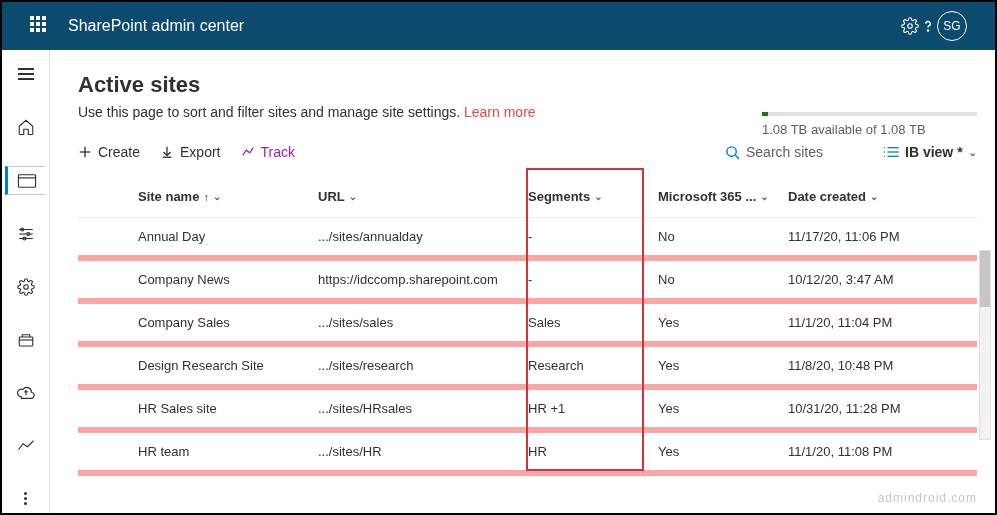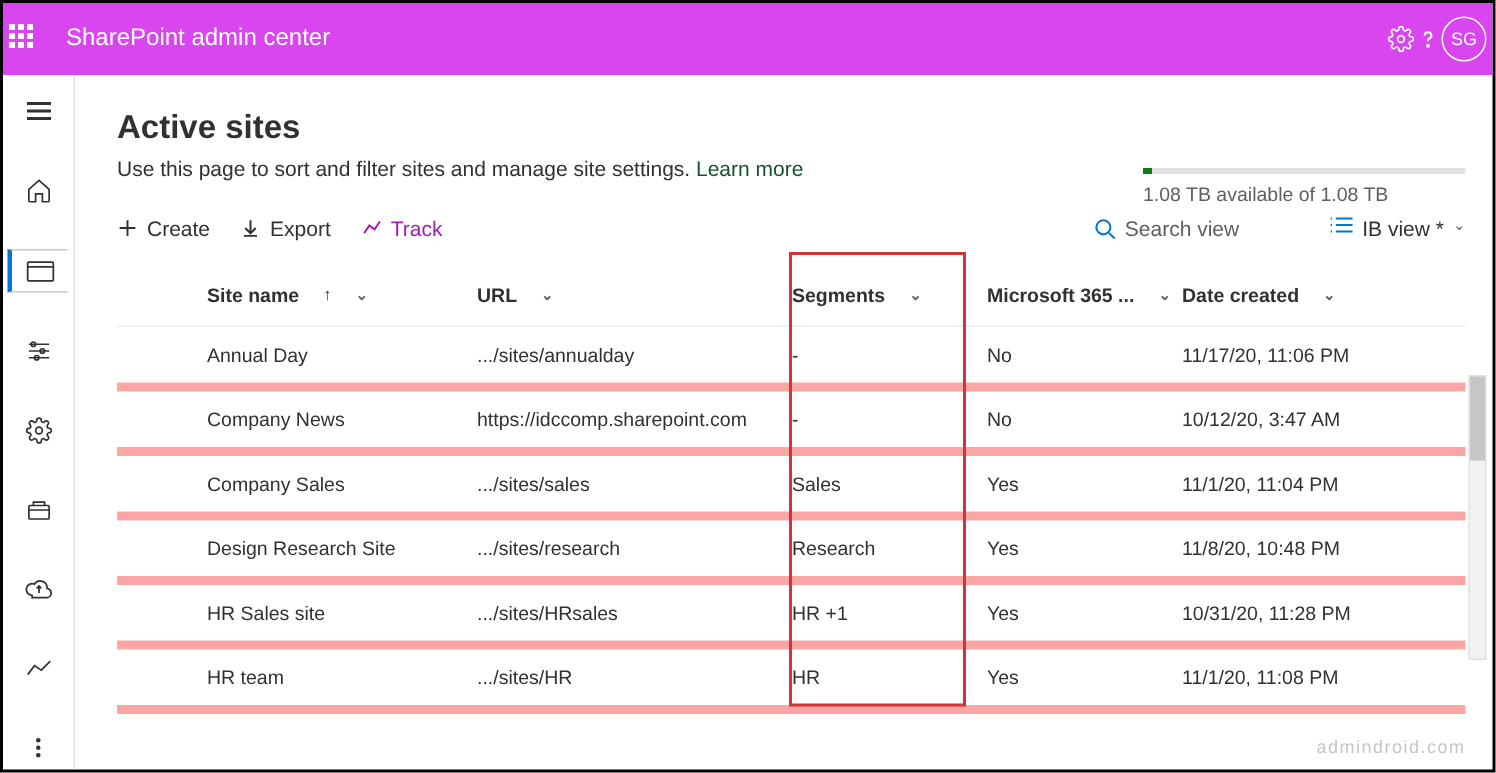--- a/index.html
+++ b/index.html
@@ -1,57 +1,57 @@
 <!DOCTYPE html>
 <html><head>
 <meta charset="utf-8">
 <style>
 * { margin: 0; padding: 0; box-sizing: border-box; font-family: 'Segoe UI', -apple-system, sans-serif; }
 body { width: 997px; height: 515px; border: 2px solid #000; overflow: hidden; background: #fff; position: relative; }
 
-.header { background: #d946ef; height: 48px; display: flex; align-items: center; padding: 0 4px; color: #fff; }
+.header { background: #0c4a6e; height: 48px; display: flex; align-items: center; padding: 0 28px; color: #fff; }
 .waffle { width: 20px; height: 20px; display: grid; grid-template-columns: repeat(3,4px); grid-template-rows: repeat(3,4px); gap: 2px; cursor: pointer; margin-right: 18px; }
 .waffle span { background: #fff; }
 .brand { font-size: 16px; font-weight: 500; flex: 1; }
 .hdr-right { display: flex; align-items: center; }
 .hdr-icon { cursor: pointer; stroke: #fff; fill: none; }
 .avatar { width: 30px; height: 30px; border: 1px solid #fff; border-radius: 50%; display: flex; align-items: center; justify-content: center; font-size: 12px; cursor: pointer; }
 
 .body { display: flex; height: calc(100% - 48px); }
 .rail { width: 48px; border-right: 1px solid #e1e1e1; display: flex; flex-direction: column; align-items: center; padding-top: 10px; gap: 24px; }
 .rail-item { width: 40px; height: 32px; display: flex; align-items: center; justify-content: center; cursor: pointer; color: #323130; }
 .rail-item.active { border-left: 3px solid #0078d4; border-top: 1px solid #c8c8c8; border-bottom: 1px solid #c8c8c8; margin-left: -1px; padding-left: 0; }
 .ham { display: flex; flex-direction: column; gap: 3px; }
 .ham span { width: 16px; height: 2px; background: #323130; }
 .dots-v { display:flex; flex-direction:column; gap:2px;}
 .dots-v span { width:3px; height:3px; background:#323130; border-radius:50%;}
 
 .main { flex: 1; padding: 22px 18px 0 28px; position: relative; overflow: hidden; }
 .title { font-size: 22px; font-weight: 600; color: #323130; margin-bottom: 6px; }
 .subtitle { font-size: 14px; color: #323130; margin-bottom: 24px; }
-.link { color: #14532d; cursor: pointer; }
+.link { color: #ef4444; cursor: pointer; }
 
 .storage { position: absolute; right: 18px; top: 62px; width: 215px; }
 .storage-bar { height: 4px; background: #e1e1e1; margin-bottom: 6px; }
 .storage-fill { height: 4px; width: 3%; background: #107c10; }
 .storage-txt { font-size: 13px; color: #605e5c; }
 
 .toolbar { display: flex; align-items: center; gap: 20px; font-size: 14px; color: #323130; margin-bottom: 16px; }
 .tbtn { display: flex; align-items: center; gap: 6px; cursor: pointer; }
 .tbtn.disabled { color: #a21caf; cursor: default; }
 .tbtn svg { stroke: currentColor; fill: none; }
 .spacer { flex: 1; }
 .search { display:flex; align-items:center; gap:6px; color:#605e5c; cursor:text; }
-.view { display:flex; align-items:flex-start; gap:6px; cursor:pointer; font-weight:400; margin-left:40px;}
+.view { display:flex; align-items:center; gap:6px; cursor:pointer; font-weight:700; margin-left:40px;}
 .view svg { stroke:#0078d4; }
 
 .table-wrap { position: relative; }
 .thead, .trow { display: grid; grid-template-columns: 60px 180px 210px 130px 130px 170px; align-items: center; font-size: 13px; }
 .thead { color: #323130; height: 42px; border-bottom: 1px solid #edebe9; }
-.th { display: flex; align-items: center; gap: 16px; cursor: pointer; font-weight: 600; }
+.th { display: flex; align-items: center; gap: 4px; cursor: pointer; font-weight: 600; }
 .chev { font-size: 10px; color: #605e5c; }
 .sort-arrow { font-size: 11px; }
 .trow { height: 43px; border-bottom: 6px solid #fca5a5; color: #323130; }
 .trow .cell-site { cursor: pointer; }
 .highlight-box { position: absolute; border: 2px solid #d13438; pointer-events: none; left: 448px; top: -8px; width: 118px; height: 303px; }
 
 .scrollbar { position:absolute; right:4px; top:200px; width:12px; height:190px; background:#f3f2f1; border:1px solid #e1e1e1; }
 .thumb { width:100%; height:56px; background:#c8c6c4; }
 .watermark { position:absolute; right:18px; bottom:8px; font-size:12px; color:#c8c6c4; letter-spacing:1px; }
 </style>
@@ -181,21 +181,21 @@
             <polyline points="2,12 6,6 10,9 14,3"></polyline>
           </svg>
         <span>Track</span>
       </div>
       <div class="spacer"></div>
       <div class="search">
         <svg width="15" height="15" viewBox="0 0 16 16" fill="none" stroke="#0078d4" stroke-width="1.5">
             <circle cx="7" cy="7" r="5"></circle>
             <line x1="11" y1="11" x2="15" y2="15"></line>
           </svg>
-        <span>Search view</span>
+        <span>Search sites</span>
       </div>
       <div class="view">
         <svg width="16" height="12" viewBox="0 0 18 14" stroke-width="1.5" fill="none">
             <line x1="5" y1="2" x2="18" y2="2"></line>
             <line x1="5" y1="7" x2="18" y2="7"></line>
             <line x1="5" y1="12" x2="18" y2="12"></line>
             <line x1="1" y1="2" x2="2" y2="2"></line>
             <line x1="1" y1="7" x2="2" y2="7"></line>
             <line x1="1" y1="12" x2="2" y2="12"></line>
           </svg>

